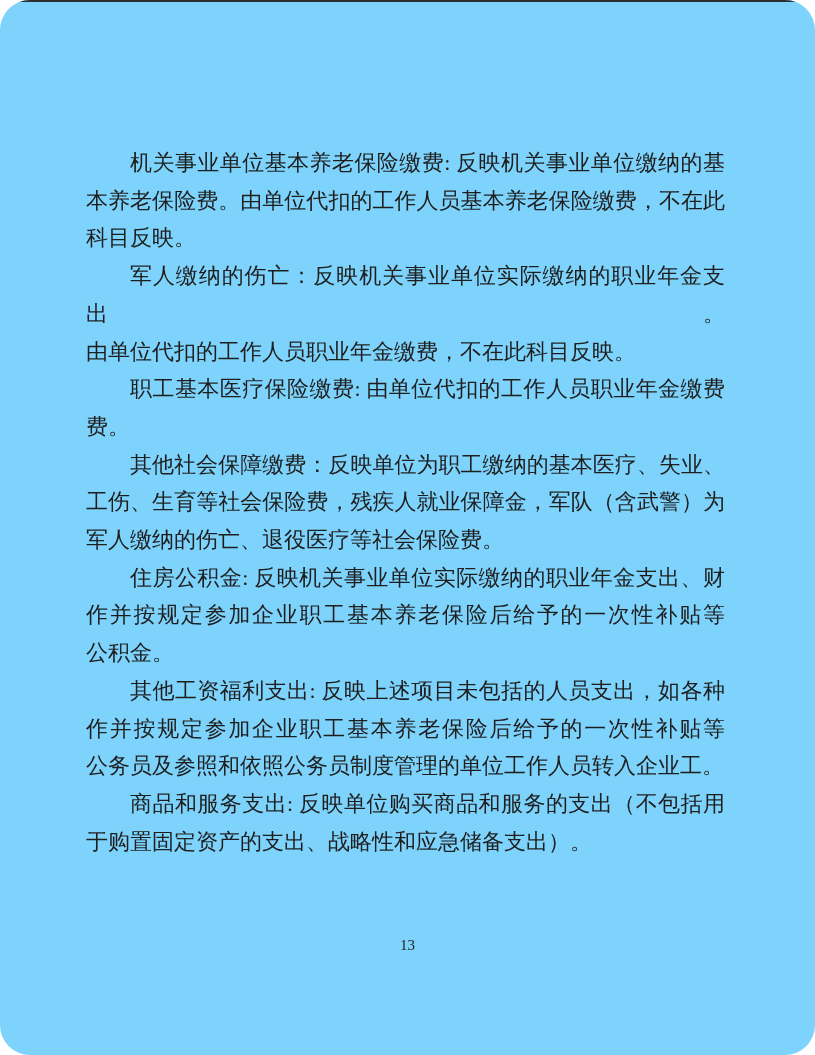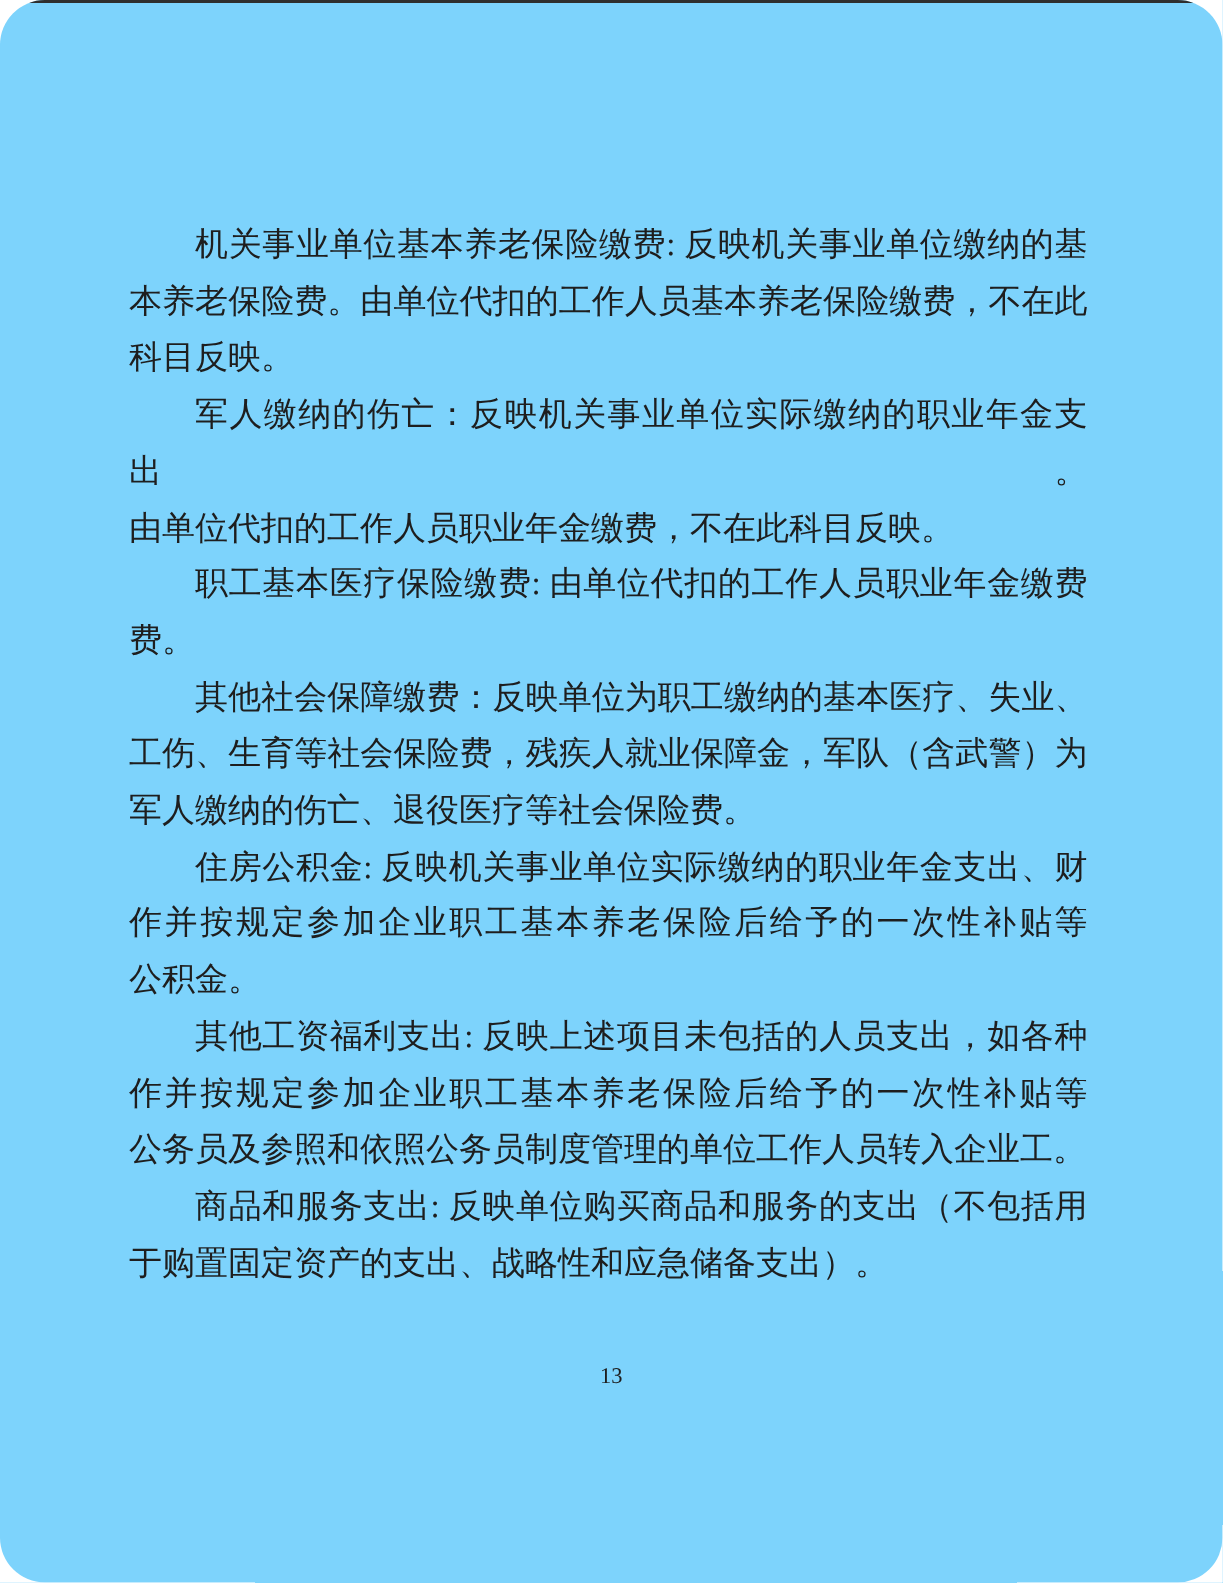--- a/index.html
+++ b/index.html
@@ -46,21 +46,21 @@
   }
   .line.plast {
     text-align-last: left;
     font-family: Liberation Serif, serif;
   }
   .line.tight {
     letter-spacing: -0.8px;
   }
   .page-number {
     position: absolute;
-    top: 910px;
+    top: 937px;
     left: 0;
     width: 100%;
     text-align: center;
     font-size: 15px;
     color: #1e1e1e;
   }
 </style>
 </head>
 <body>
 

